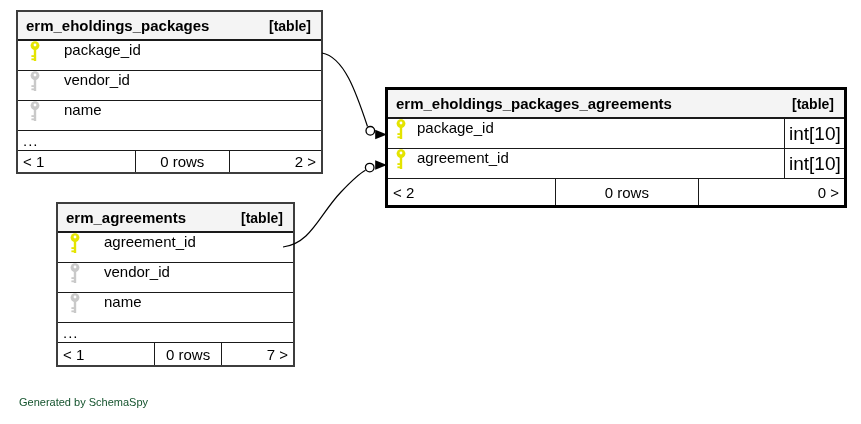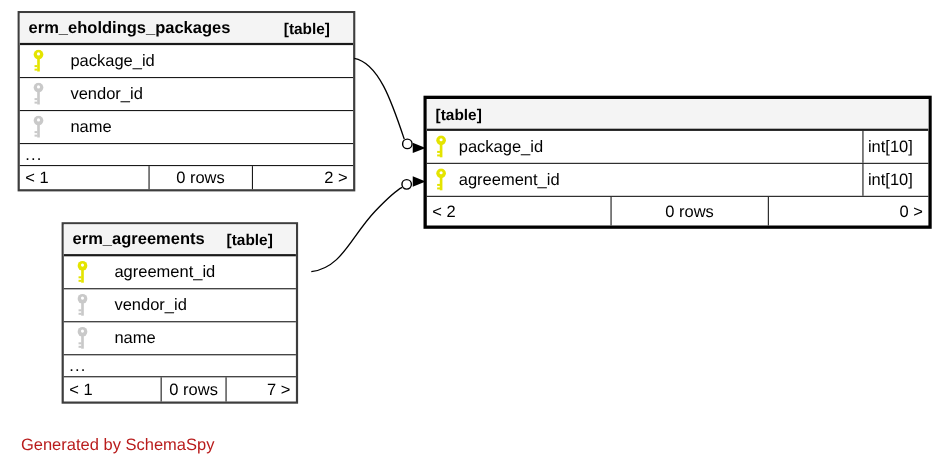--- a/index.html
+++ b/index.html
@@ -20,77 +20,77 @@
     border:2px solid #3d3d3d;
     display:flex; flex-direction:column;
     font-size:15px;
   }
   .tbl.emph { border:3px solid #000; }
 
   .tbl-header {
     background:#f4f4f4;
     border-bottom:2px solid #1a1a1a;
     display:flex; align-items:center; justify-content:space-between;
-    padding:0 21px 0 8px;
+    padding:0 10px 0 8px;
     height:29px; flex:0 0 auto;
   }
   .tbl-title { font-weight:bold; font-size:15px; }
   .tbl-badge { font-size:14px; font-weight:bold; }
 
   .col-row {
     height:30px; flex:0 0 auto;
     border-bottom:1px solid #1a1a1a;
-    display:flex; align-items:center;
+    display:flex; align-items:flex-start;
   }
   .key-ico { flex:0 0 auto; display:block; }
   .wide .key-ico { margin-left:12px; }
   .wide .col-name { margin-left:24px; }
   .tight .key-ico { margin-left:8px; }
   .tight .col-name { margin-left:11px; }
   .pk { color:#e4e400; }
   .idx { color:#c9c9c9; }
 
   .col-type {
     margin-left:auto; flex:0 0 60px; align-self:stretch;
     border-left:1px solid #1a1a1a;
     display:flex; align-items:center; padding-left:4px;
-    font-size:15px;
+    font-size:19px;
   }
 
   .dots-row {
     height:20px; flex:0 0 auto;
     border-bottom:1px solid #1a1a1a;
     display:flex; align-items:center; padding-left:5px;
     font-size:15px; letter-spacing:1px;
   }
 
   .tbl-footer { flex:1 1 auto; display:flex; align-items:stretch; }
   .tf-cell { display:flex; align-items:center; font-size:15px; }
   .tf-left   { flex:0 0 31%; padding-left:5px; justify-content:flex-start; }
   .tf-mid    { flex:1 1 auto; border-left:1px solid #1a1a1a; justify-content:center;margin-left:23px; }
   .tf-right  { flex:0 0 30.5%; border-left:1px solid #1a1a1a; padding-right:5px; justify-content:flex-end; }
 
   #tbl-packages        { left:16px;  top:10px;  width:307px; height:164px; }
   #tbl-junction        { left:385px; top:87px;  width:462px; height:121px; }
-  #tbl-agreements      { left:56px;  top:202px; width:215px; height:165px; }
+  #tbl-agreements      { left:56px;  top:202px; width:239px; height:165px; }
   #tbl-junction .tf-left  { flex-basis:31.5%; }
   #tbl-junction .tf-right { flex-basis:32%; }
 
   
   .connectors {
     position:absolute; left:0; top:0; width:861px; height:424px;
     pointer-events:none; z-index:5;
   }
   .rel-line { fill:none; stroke:#000; stroke-width:1.2px; }
   .rel-dot  { fill:#fff; stroke:#000; stroke-width:1.3px; }
   .rel-arrow{ fill:#000; stroke:none; }
 
   .credit {
     position:absolute; left:19px; top:396px;
-    font-size:15px; color:#b91c1c;
+    font-size:11px; color:#14532d;
   }
 </style>
 </head>
 <body>
 
 <div class="canvas">
 
   <svg class="connectors" viewBox="0 0 861 424">
     <path class="rel-line" d="M322,53 C344,57 356,92 367.5,126.5"></path>
     <circle class="rel-dot" cx="370.3" cy="130.8" r="4.3"></circle>
@@ -139,20 +139,21 @@
     <div class="dots-row">...</div>
     <div class="tbl-footer">
       <span class="tf-cell tf-left">&lt; 1</span>
       <span class="tf-cell tf-mid">0 rows</span>
       <span class="tf-cell tf-right">2 &gt;</span>
     </div>
   </div>
 
   <div class="tbl tight emph" id="tbl-junction">
     <div class="tbl-header">
+      <span class="tbl-title">erm_eholdings_packages_agreements</span>
       <span class="tbl-badge">[table]</span>
     </div>
     <div class="col-row">
       <svg class="key-ico pk" width="10" height="21" viewBox="0 0 10 21">
           <circle cx="5" cy="4.6" r="4.4" fill="currentColor"></circle>
           <circle cx="5" cy="4" r="1.4" fill="#ffffff"></circle>
           <rect x="3.8" y="8" width="2.4" height="12" fill="currentColor"></rect>
           <rect x="1.4" y="14.2" width="2.6" height="1.8" fill="currentColor"></rect>
           <rect x="1.4" y="17.4" width="2.6" height="1.8" fill="currentColor"></rect>
         </svg>

